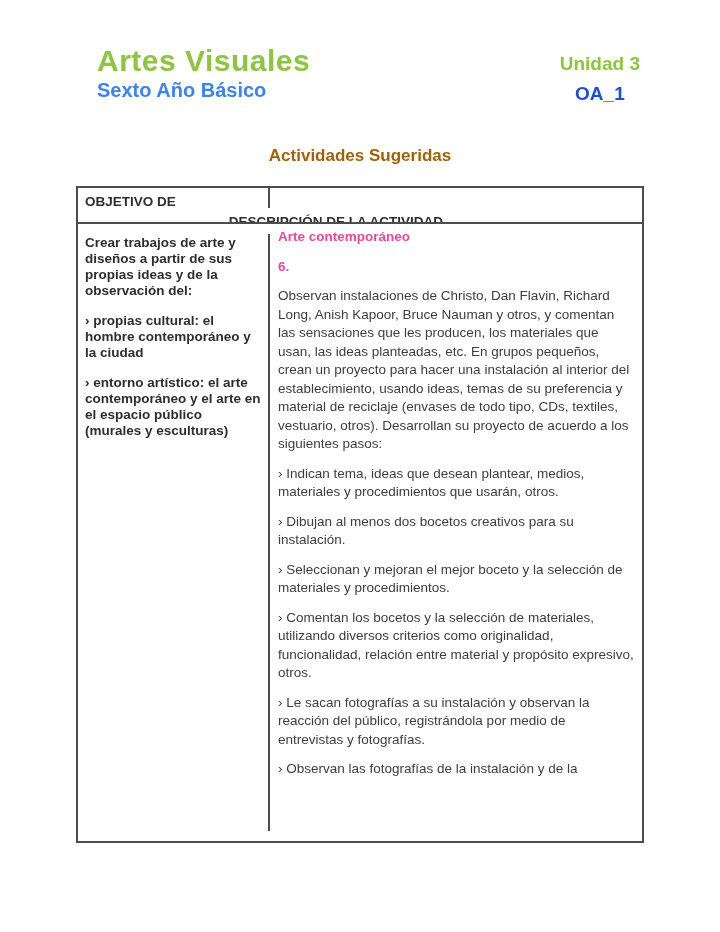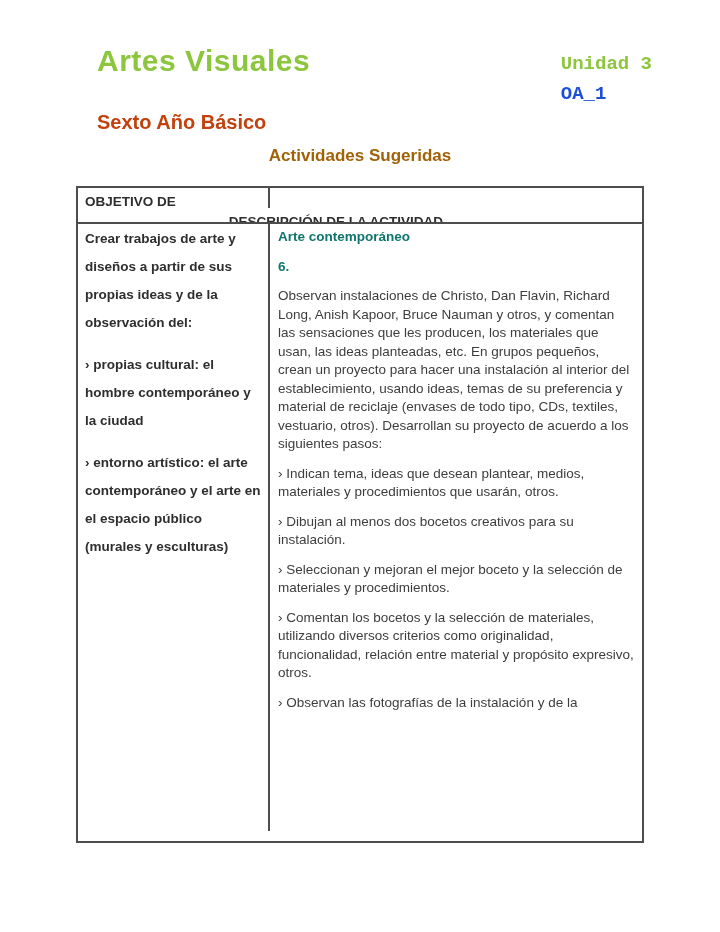--- a/index.html
+++ b/index.html
@@ -25,30 +25,28 @@
   .subject-title {
     font-size: 30px;
     font-weight: bold;
     color: #8cc63e;
     line-height: 34px;
     letter-spacing: 0.5px;
   }
   .grade-subtitle {
     font-size: 20px;
     font-weight: bold;
-    color: #c2410c;
+    color: #3b82f6;
     line-height: 24px;
-    margin-top: 32px;
   }
   .doc-header-right {
     position: absolute;
-    right: 68px;
+    right: 80px;
     top: 52px;
-    text-align: left;
-    font-family: Liberation Mono, monospace;
+    text-align: center;
   }
   .unit-label {
     font-size: 19px;
     font-weight: bold;
     color: #8cc63e;
     line-height: 24px;
     margin-bottom: 6px;
   }
   .oa-label {
     font-size: 19px;
@@ -111,40 +109,41 @@
   }
   .th.center {
     text-align: right;
   }
   
   .objetivo-cell {
     padding: 1px 7px;
     font-size: 13.5px;
     font-weight: bold;
     color: #2e2e2e;
-    line-height: 28px;
+    line-height: 16px;
+    margin-top: 10px;
   }
   .objetivo-cell p {
     margin: 0 0 14px 0;
   }
   .underline {
   }
   
   .actividad-cell {
     padding: 4px 8px;
     font-size: 13.5px;
     color: #3d3d3d;
     line-height: 18.5px;
   }
   .actividad-cell p {
     margin: 0 0 11px 0;
   }
   .actividad-cell p.bold {
     font-weight: bold;
-    color: #0f766e;
+    color: #ec4899;
   }
 </style>
 </head>
 <body>
 
 <div class="page">
 
   <div class="doc-header-left">
     <div class="subject-title">Artes Visuales</div>
     <div class="grade-subtitle">Sexto Año Básico</div>
@@ -173,19 +172,20 @@
       </div>
 
       <div class="cell col2 actividad-cell">
         <p class="bold">Arte contemporáneo</p>
         <p class="bold">6.</p>
         <p>Observan instalaciones de Christo, Dan Flavin, Richard Long, Anish Kapoor, Bruce Nauman y otros, y comentan las sensaciones que les producen, los materiales que usan, las ideas planteadas, etc. En grupos pequeños, crean un proyecto para hacer una instalación al interior del establecimiento, usando ideas, temas de su preferencia y material de reciclaje (envases de todo tipo, CDs, textiles, vestuario, otros). Desarrollan su proyecto de acuerdo a los siguientes pasos:</p>
         <p>› Indican tema, ideas que desean plantear, medios, materiales y procedimientos que usarán, otros.</p>
         <p>› Dibujan al menos dos bocetos creativos para su instalación.</p>
         <p>› Seleccionan y mejoran el mejor boceto y la selección de materiales y procedimientos.</p>
         <p>› Comentan los bocetos y la selección de materiales, utilizando diversos criterios como originalidad, funcionalidad, relación entre material y propósito expresivo, otros.</p>
+        <p>› Le sacan fotografías a su instalación y observan la reacción del público, registrándola por medio de entrevistas y fotografías.</p>
         <p>› Observan las fotografías de la instalación y de la</p>
       </div>
 
     </div>
   </div>
 
 </div>
 
 </body></html>

